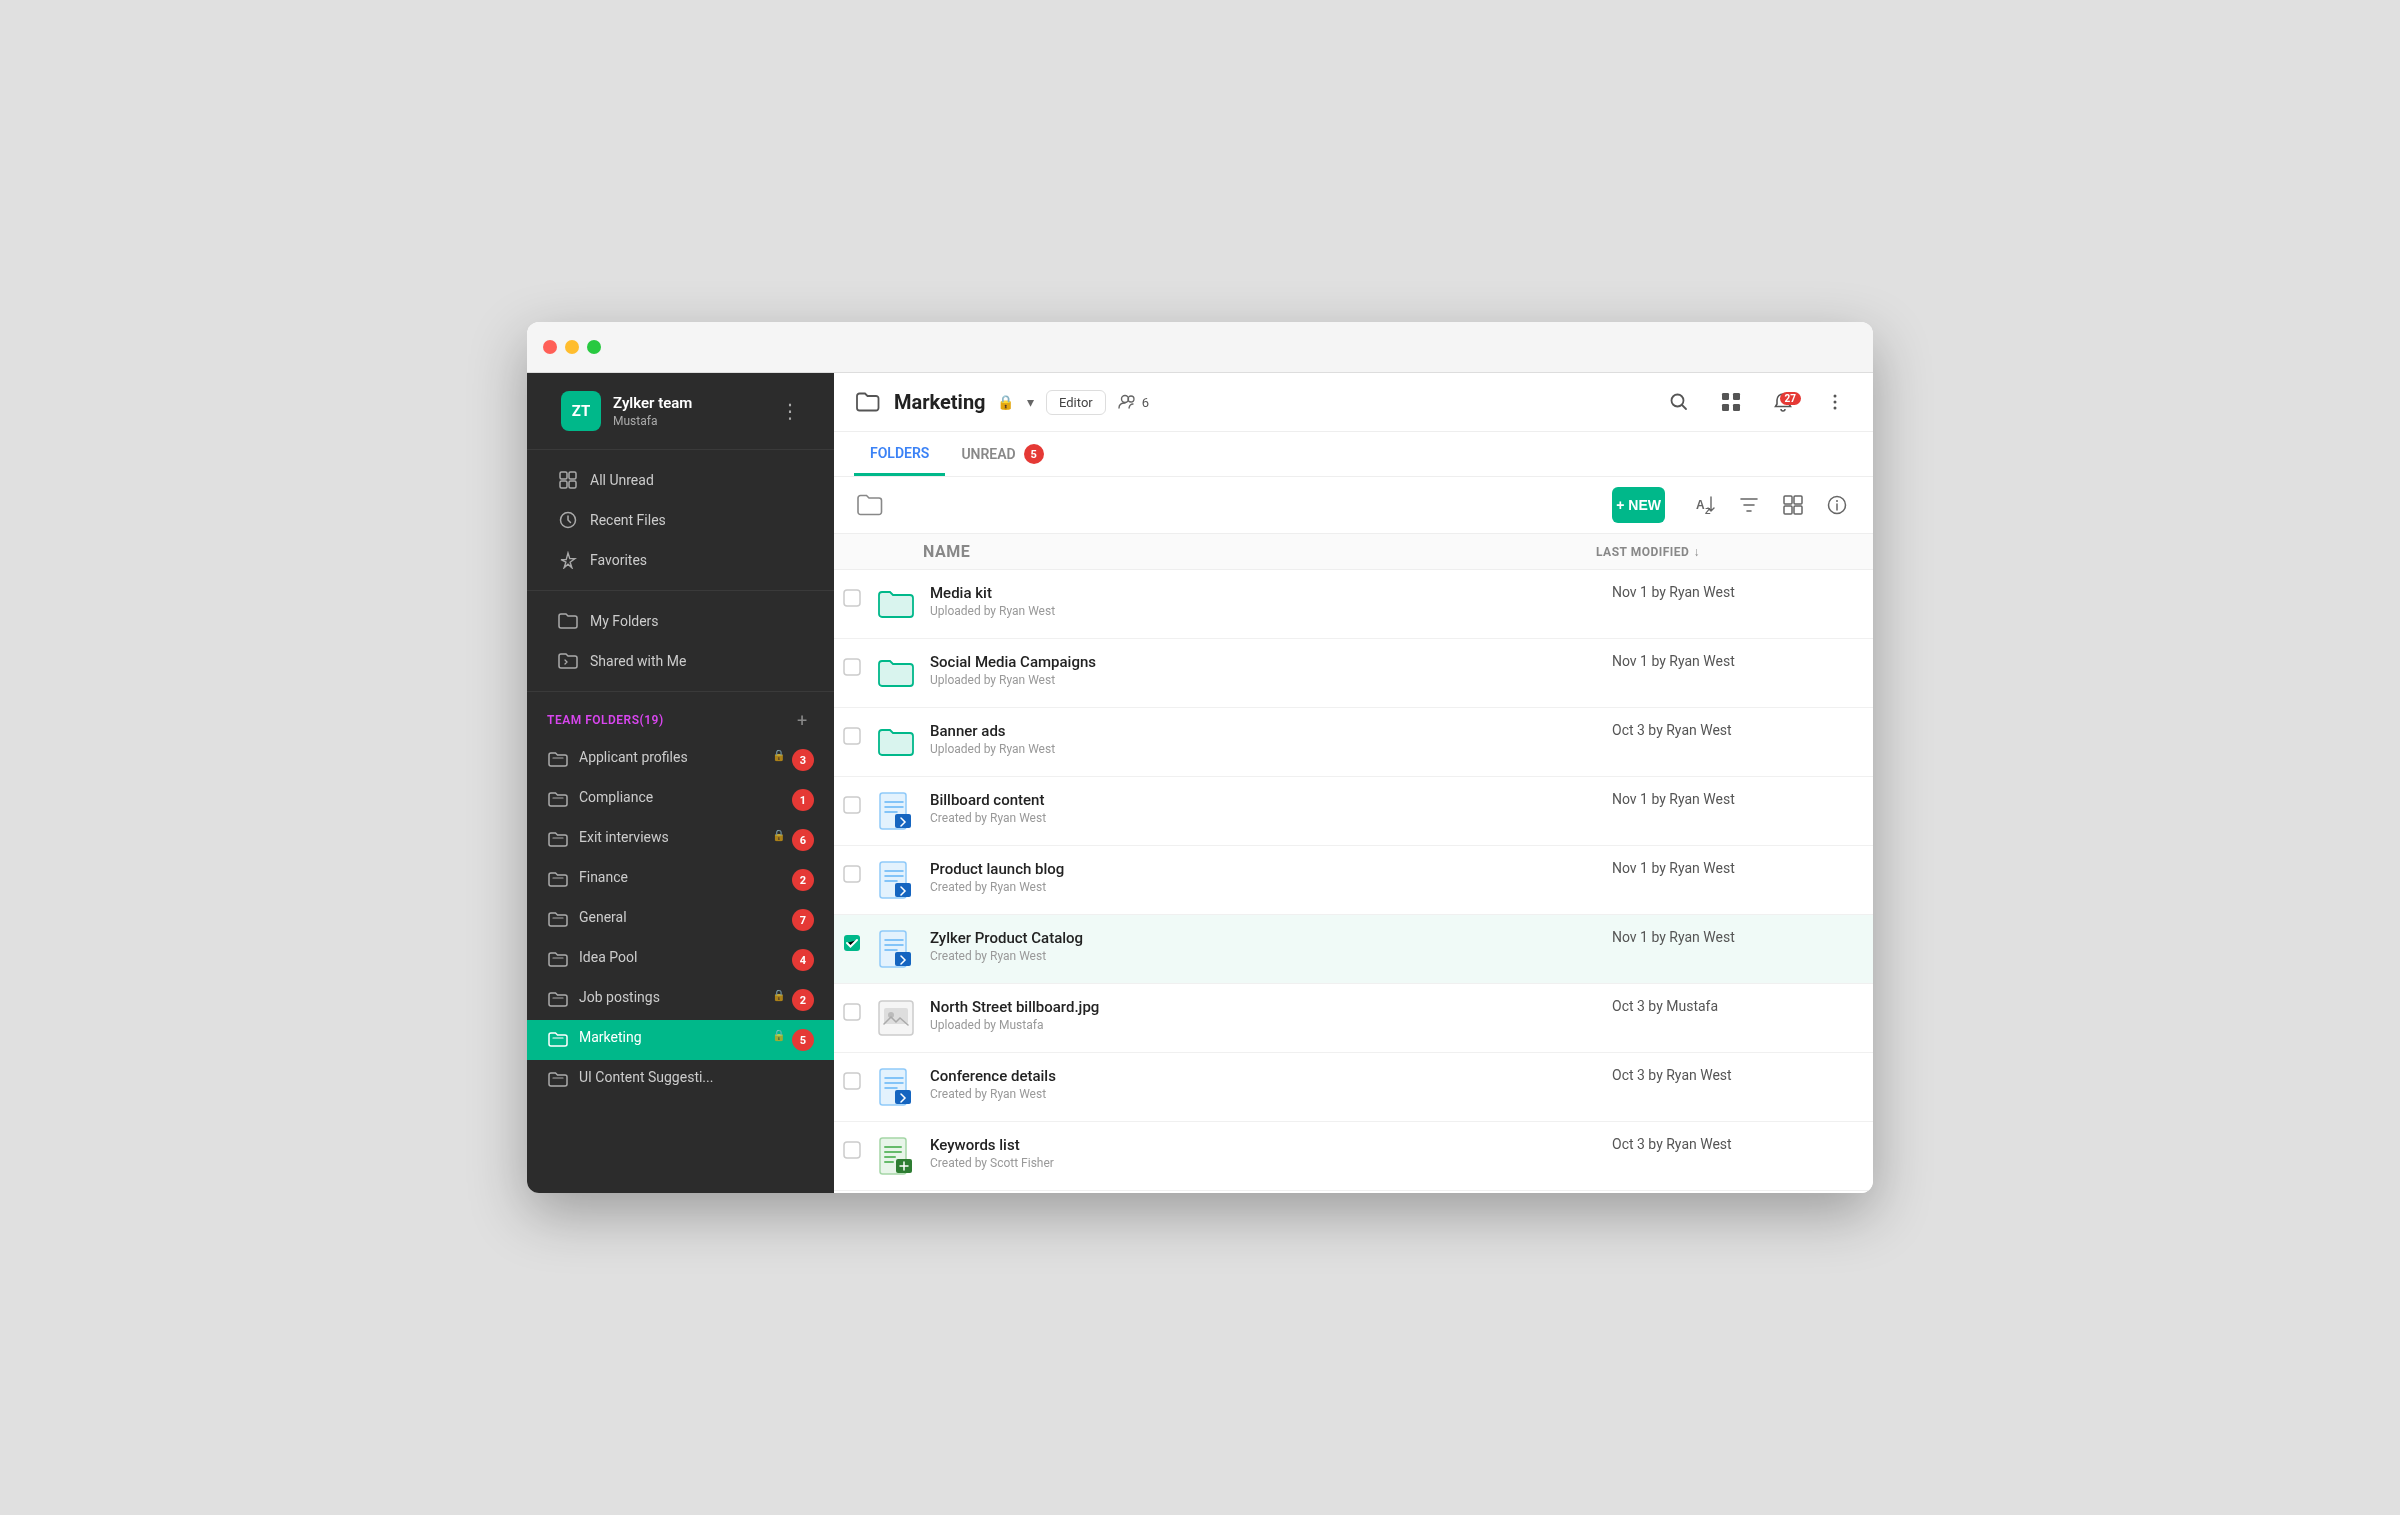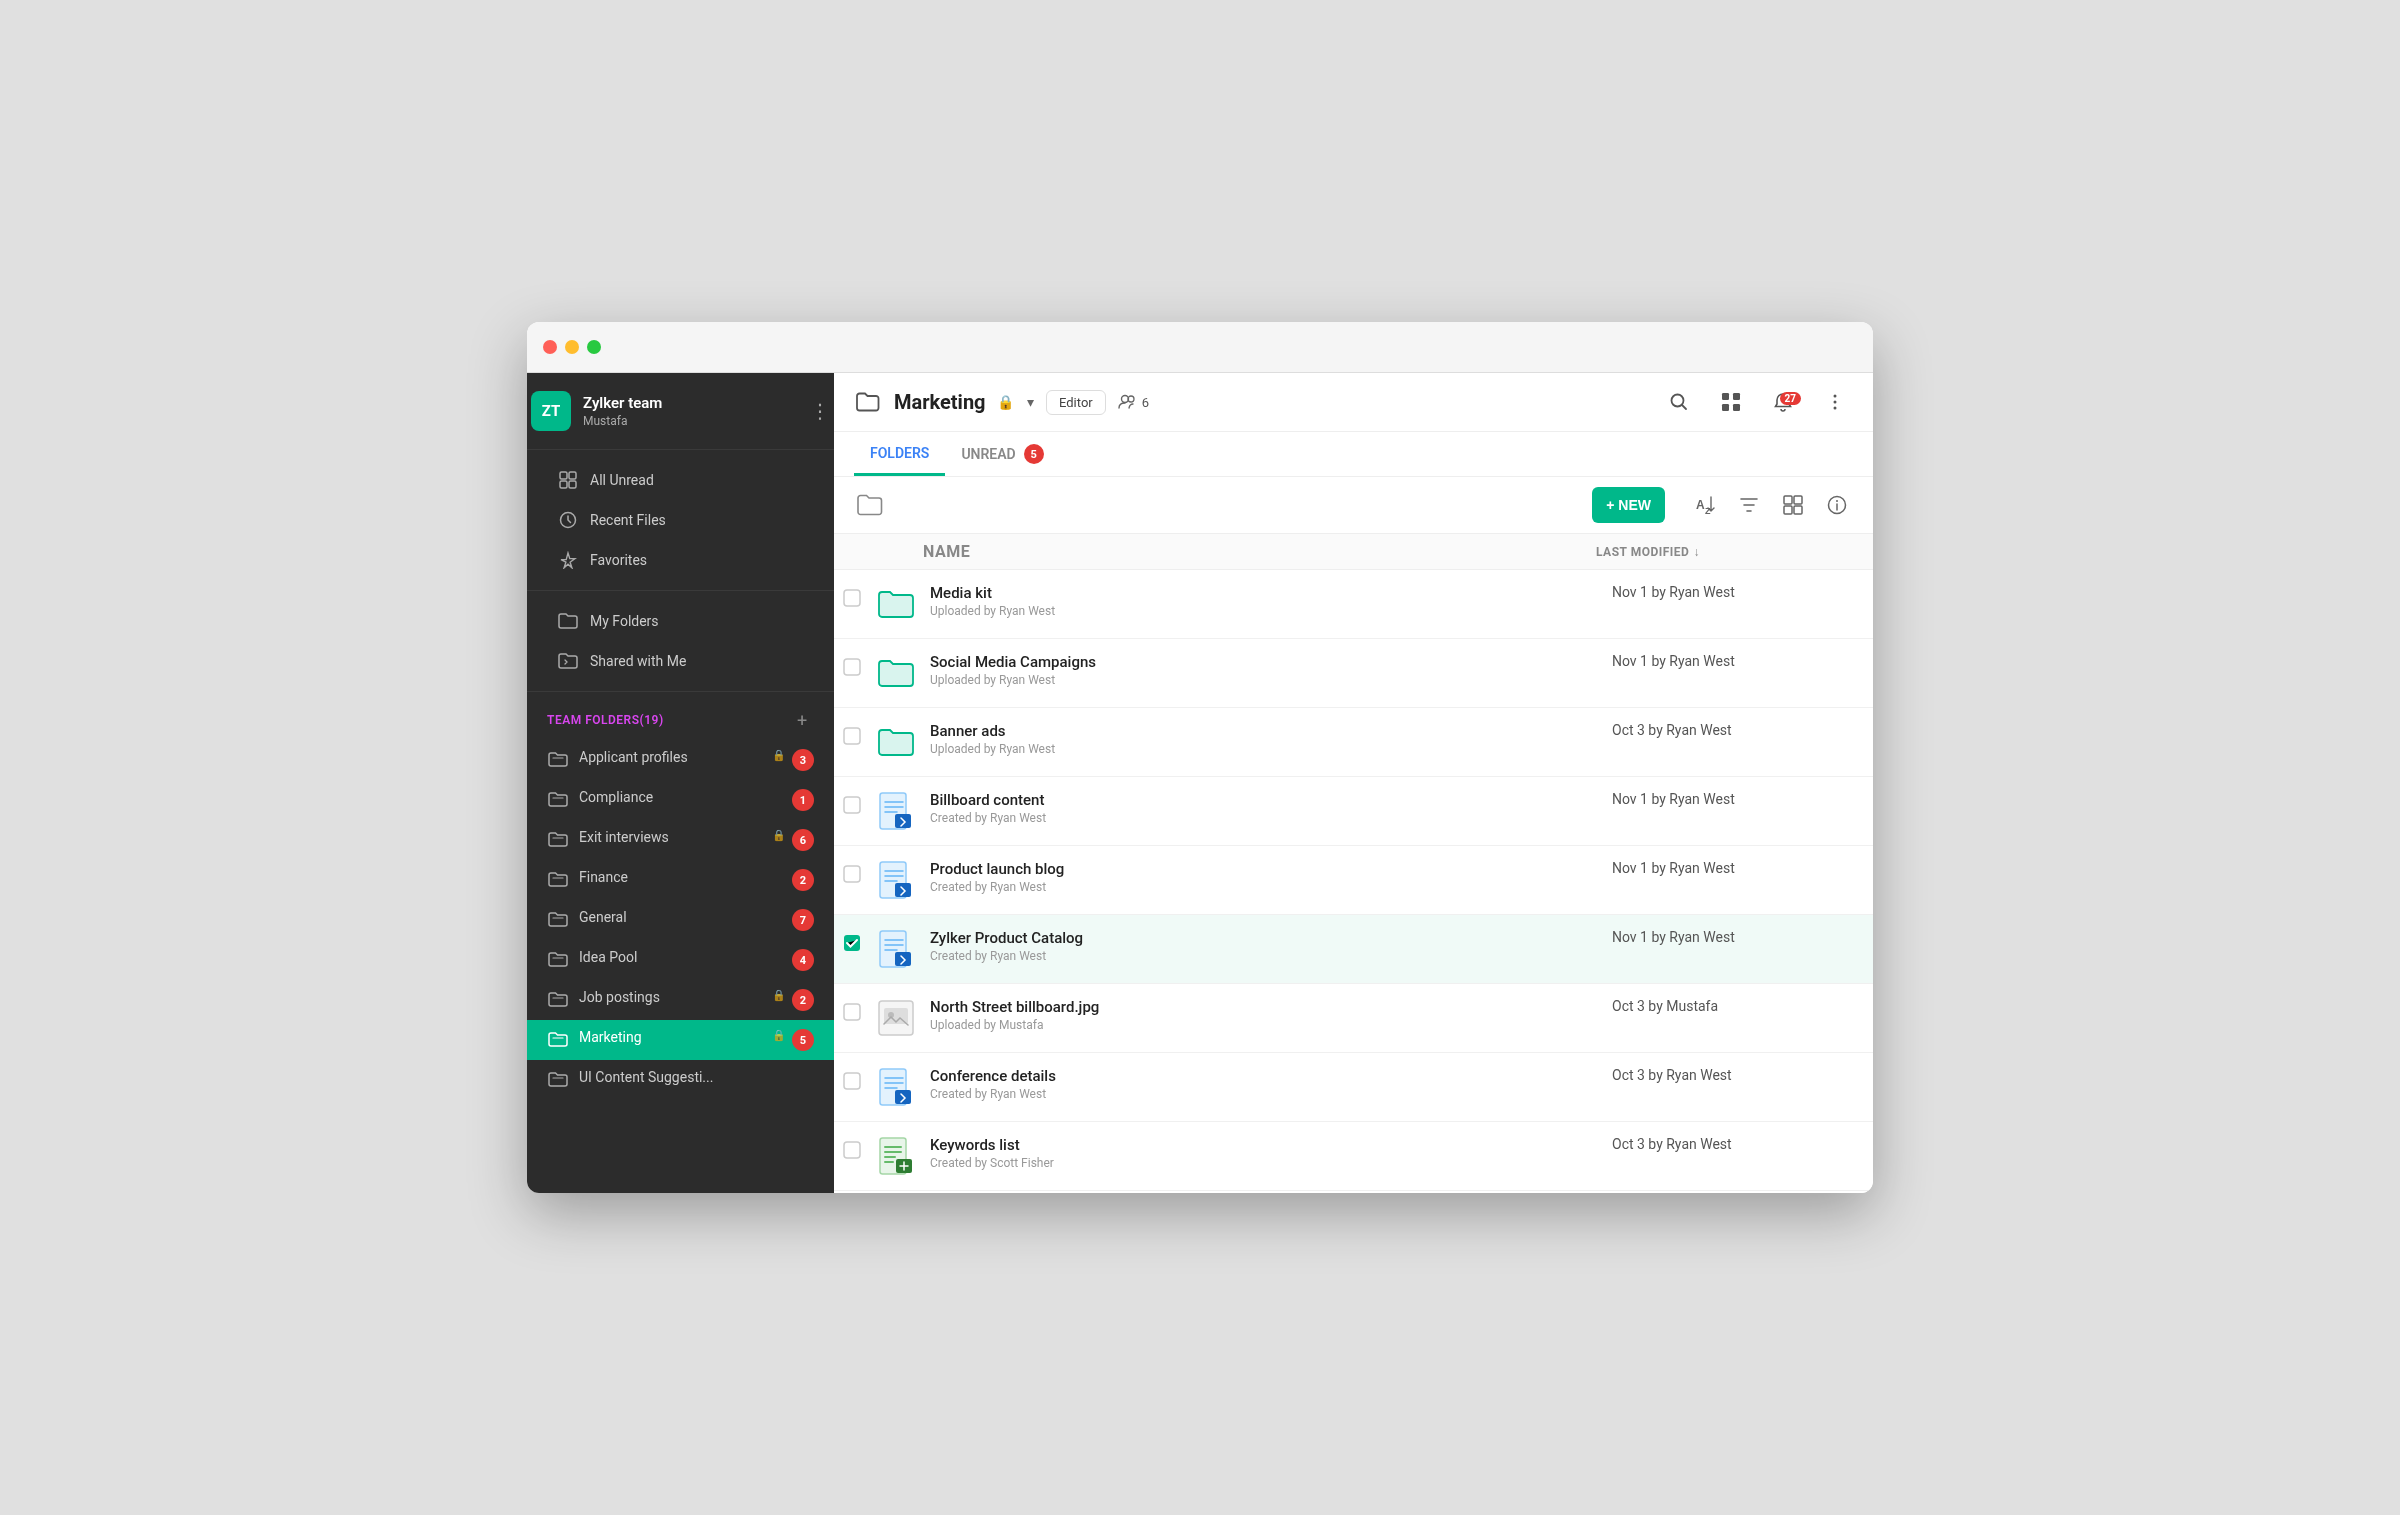--- a/index.html
+++ b/index.html
@@ -53,21 +53,21 @@
     
     .sidebar {
       width: 307px;
       background: #2c2c2c;
       display: flex;
       flex-direction: column;
       overflow-y: auto;
       flex-shrink: 0;
     }
     .sidebar-header {
-      padding: 18px 4px;
+      padding: 18px 34px;
       display: flex;
       align-items: center;
       justify-content: space-between;
       border-bottom: 1px solid #3a3a3a;
     }
     .workspace-info {
       display: flex;
       align-items: center;
       gap: 12px;
     }
@@ -330,21 +330,21 @@
       align-items: center;
       justify-content: center;
       color: #666;
     }
     .new-btn {
       margin-left: auto;
       background: #00b88a;
       color: #fff;
       border: none;
       border-radius: 6px;
-      padding: 10px 14px;
+      padding: 10px 4px;
       font-size: 14px;
       font-weight: 600;
       cursor: pointer;
       display: flex;
       align-items: center;
       gap: 6px;
     }
     .toolbar-right-icons {
       display: flex;
       align-items: center;

